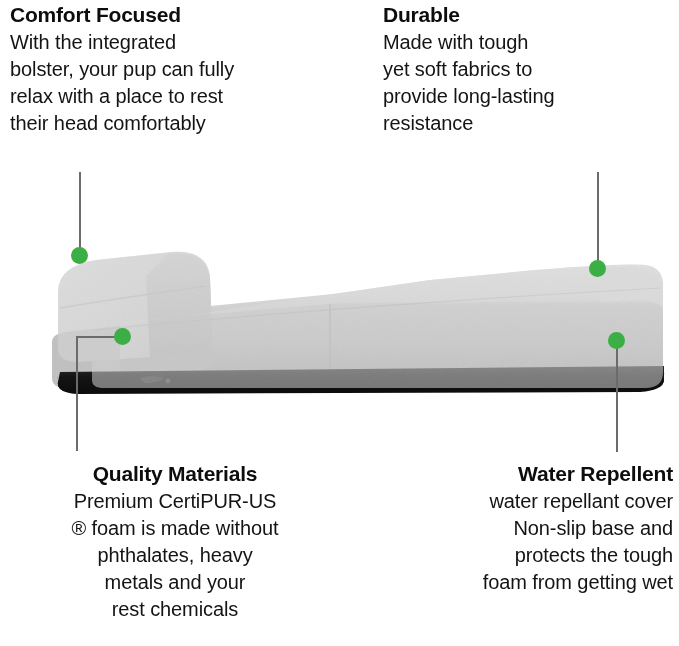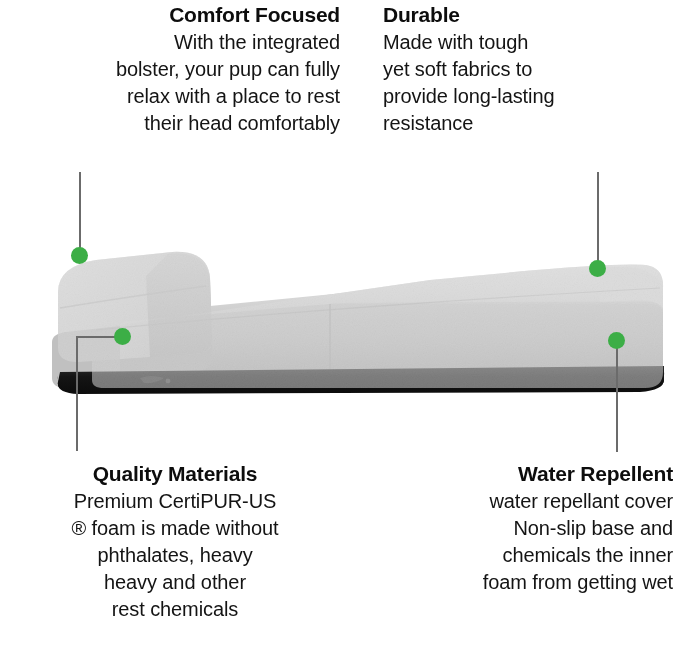--- a/index.html
+++ b/index.html
@@ -40,21 +40,21 @@
   .callout-body {
     font-size: 20px;
     font-weight: 400;
     line-height: 27px;
     letter-spacing: -0.1px;
     color: #141414;
     margin: 0;
   }
   .callout-body span { display: block; white-space: nowrap; }
 
-  .tl { left: 10px;  top: 2px;   width: 330px; text-align: right; }
+  .tl { left: 10px;  top: 2px;   width: 330px; text-align: left; }
   .tr { right: 6px;  top: 2px;   width: 290px; text-align: left; }
   .bl { left: 10px;  top: 461px; width: 330px; text-align: center; }
   .br { right: 6px;  top: 461px; width: 290px; text-align: right; }
 
   
   .leader {
     position: absolute;
     background: #6b6b6b;
   }
   .leader-v { width: 2px; }
@@ -208,28 +208,28 @@
       <span>resistance</span>
     </div>
   </div>
 
   <div class="callout bl">
     <div class="callout-title">Quality Materials</div>
     <div class="callout-body">
       <span>Premium CertiPUR-US</span>
       <span>® foam is made without</span>
       <span>phthalates, heavy</span>
-      <span>heavy and other</span>
+      <span>metals and your</span>
       <span>rest chemicals</span>
     </div>
   </div>
 
   <div class="callout br">
     <div class="callout-title">Water Repellent</div>
     <div class="callout-body">
       <span>water repellant cover</span>
       <span>Non-slip base and</span>
-      <span>chemicals the inner</span>
+      <span>protects the tough</span>
       <span>foam from getting wet</span>
     </div>
   </div>
 
 </div>
 
 </body></html>

